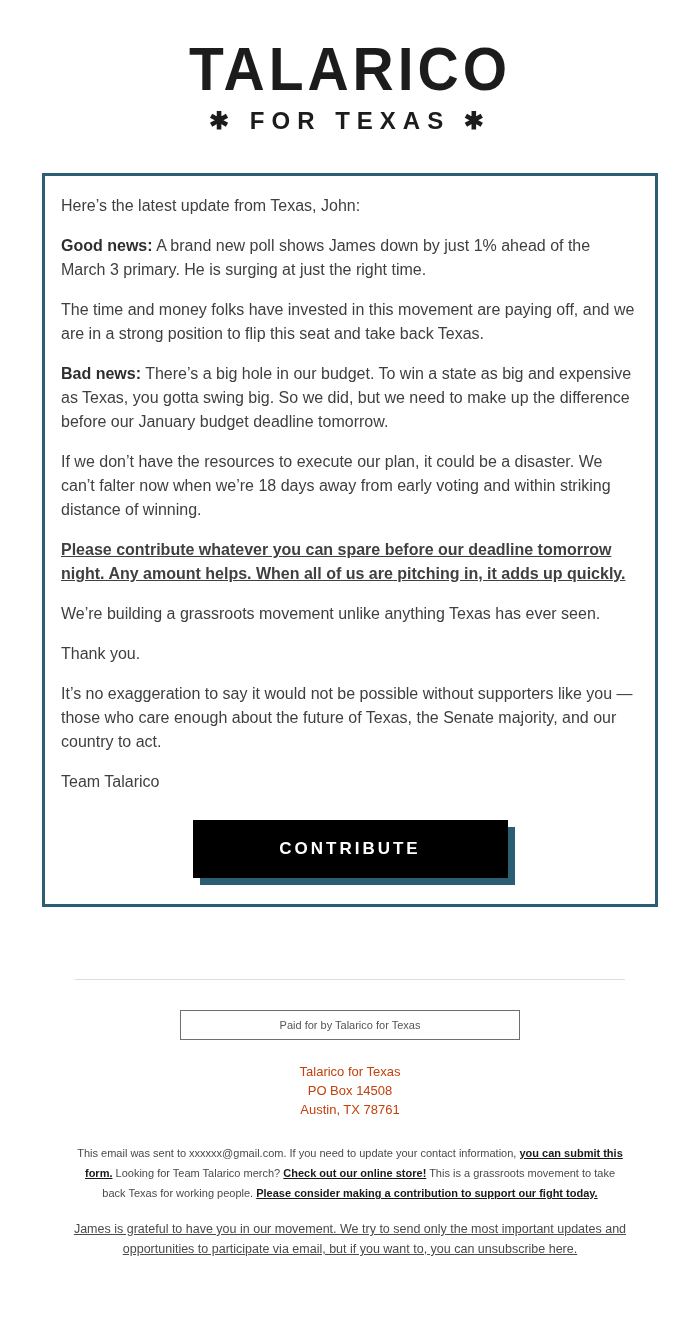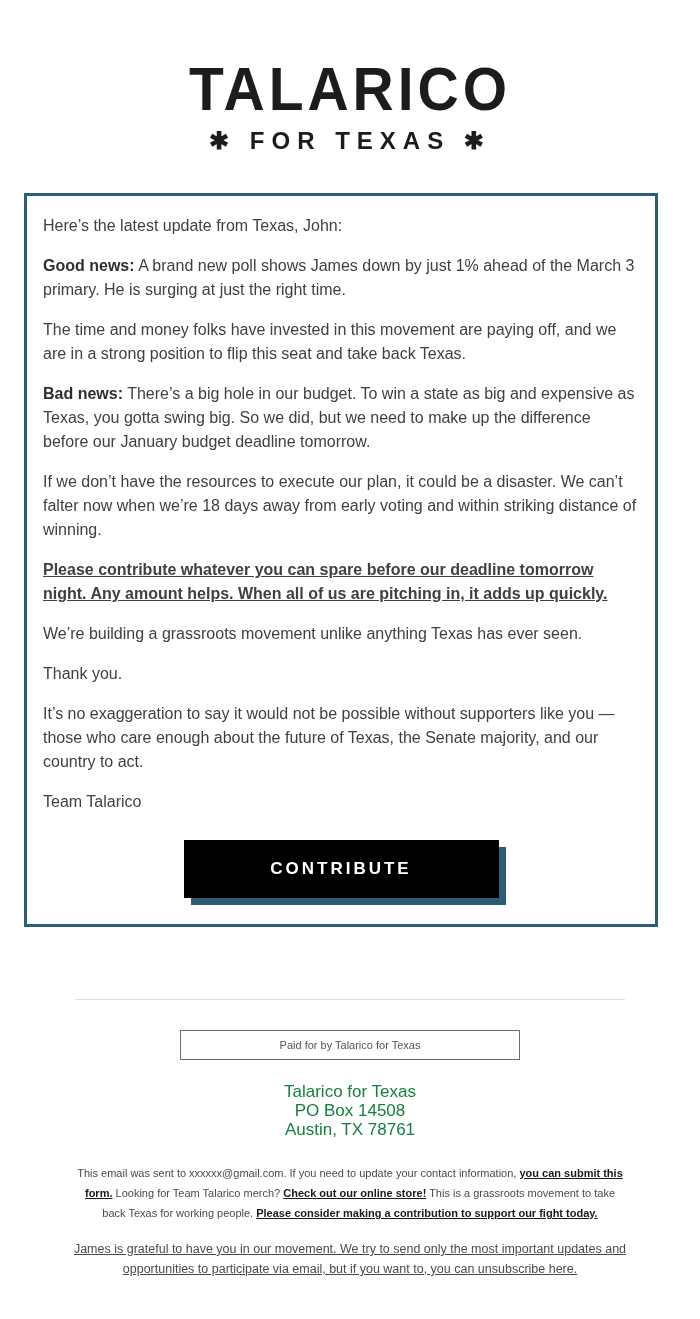--- a/index.html
+++ b/index.html
@@ -2,21 +2,21 @@
 <html><head>
 <meta charset="utf-8">
 <style>
   * { margin: 0; padding: 0; box-sizing: border-box; }
   html, body { background: #ffffff; }
   body {
     width: 700px;
     font-family: "Liberation Sans", sans-serif;
     color: #3f3f3f;
   }
-  .page { width: 700px; min-height: 1319px; padding-top: 60px; background: #fff; }
+  .page { width: 700px; min-height: 1319px; padding-top: 40px; background: #fff; }
 
   
   .logo { text-align: center; }
   .logo-title {
     font-size: 57px;
     font-weight: bold;
     letter-spacing: 4px;
     color: #1c1c1c;
     line-height: 1;
     transform: scale(1, 1.08);
@@ -24,21 +24,21 @@
   .logo-subtitle {
     margin-top: 10px;
     font-size: 24px;
     font-weight: bold;
     letter-spacing: 7px;
     color: #1c1c1c;
   }
 
   
   .content-box {
-    margin: 38px 42px 0 24px;
+    margin: 38px 42px 0 42px;
     border: 3px solid #2b5e73;
     padding: 2px 16px 26px 16px;
     background: #fff;
   }
   .content-box p {
     font-size: 16px;
     line-height: 24px;
     margin: 16px 0;
     color: #3f3f3f;
   }
@@ -78,23 +78,23 @@
     margin: 30px auto 0 auto;
     border: 1px solid #6e6e6e;
     padding: 8px 0;
     text-align: center;
     font-size: 11px;
     color: #555555;
   }
   .address {
     margin-top: 22px;
     text-align: center;
-    font-size: 17px;
+    font-size: 13px;
     line-height: 19px;
-    color: #15803d;
+    color: #c2410c;
   }
   .fine-print {
     width: 556px;
     margin: 24px auto 0 auto;
     text-align: center;
     font-size: 11px;
     line-height: 20px;
     color: #4a4a4a;
   }
   .fine-link {

